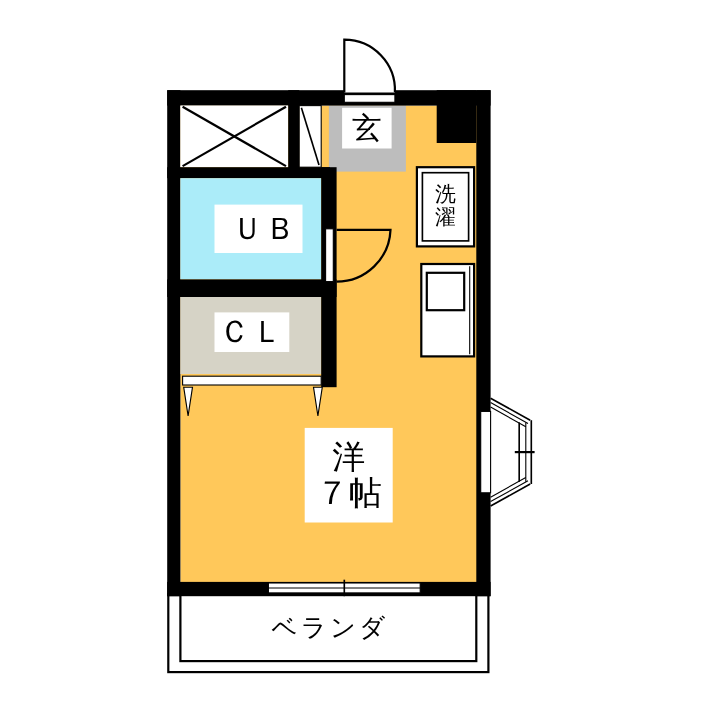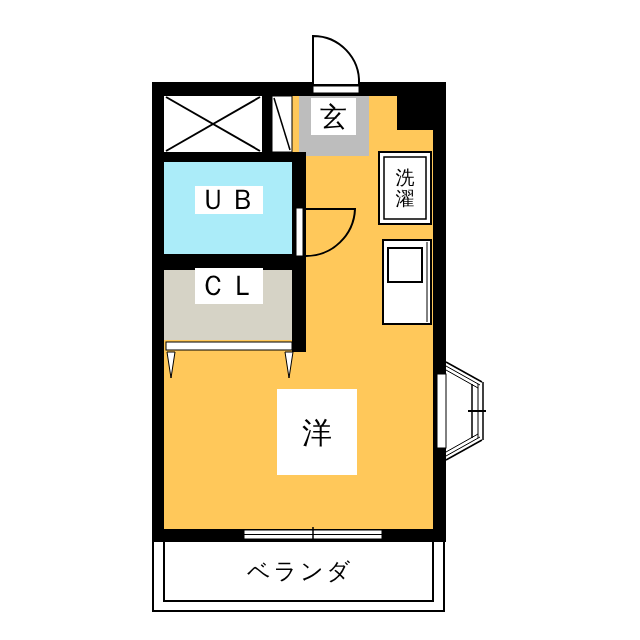--- a/index.html
+++ b/index.html
@@ -92,26 +92,27 @@
 
   <g>
     <rect x="244" y="530" width="138" height="9" fill="#fff" stroke="#000" stroke-width="1"></rect>
     <line x1="244" y1="534.5" x2="382" y2="534.5" stroke="#000" stroke-width="1"></line>
     <line x1="313" y1="527" x2="313" y2="542" stroke="#000" stroke-width="1.5"></line>
   </g>
 </svg>
 
 <div class="label" style="left:311px;top:98px;width:45px;height:37px;font-size:27px;">玄</div>
 
-<div class="label" style="left:195px;top:186px;width:68px;height:28px;font-size:28px;letter-spacing:2px;">ＵＢ</div>
+<div class="label" style="left:195px;top:186px;width:68px;height:44px;font-size:28px;letter-spacing:2px;padding-left:12px;">ＵＢ</div>
 
-<div class="label" style="left:195px;top:268px;width:68px;height:36px;font-size:28px;letter-spacing:2px;">ＣＬ</div>
+<div class="label" style="left:195px;top:284px;width:68px;height:36px;font-size:28px;letter-spacing:2px;">ＣＬ</div>
 
 <div class="label" style="left:387px;top:160px;width:36px;height:56px;font-size:19px;flex-direction:column;">
   <span>洗</span>
   <span>濯</span>
 </div>
 
 <div class="label" style="left:277px;top:389px;width:80px;height:86px;font-size:30px;flex-direction:column;">
   <span>洋</span>
+  <span>７帖</span>
 </div>
 
 <div class="label" style="left:200px;top:552px;width:200px;height:40px;font-size:23px;background:transparent;letter-spacing:3px;">ベランダ</div>
 
 </body></html>

